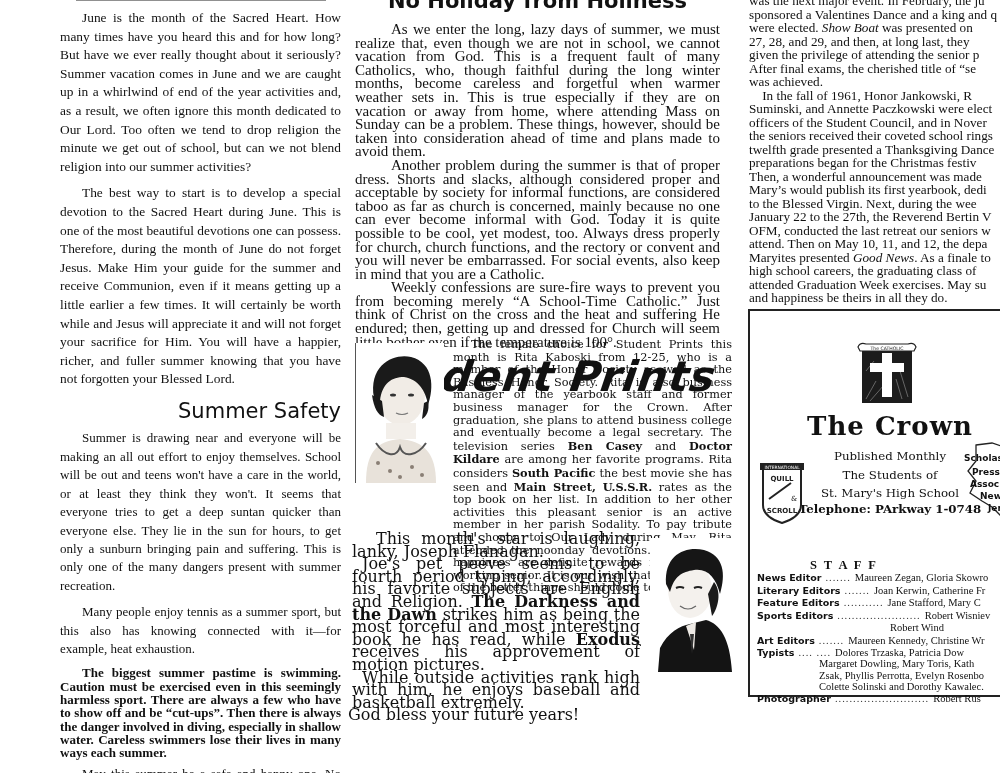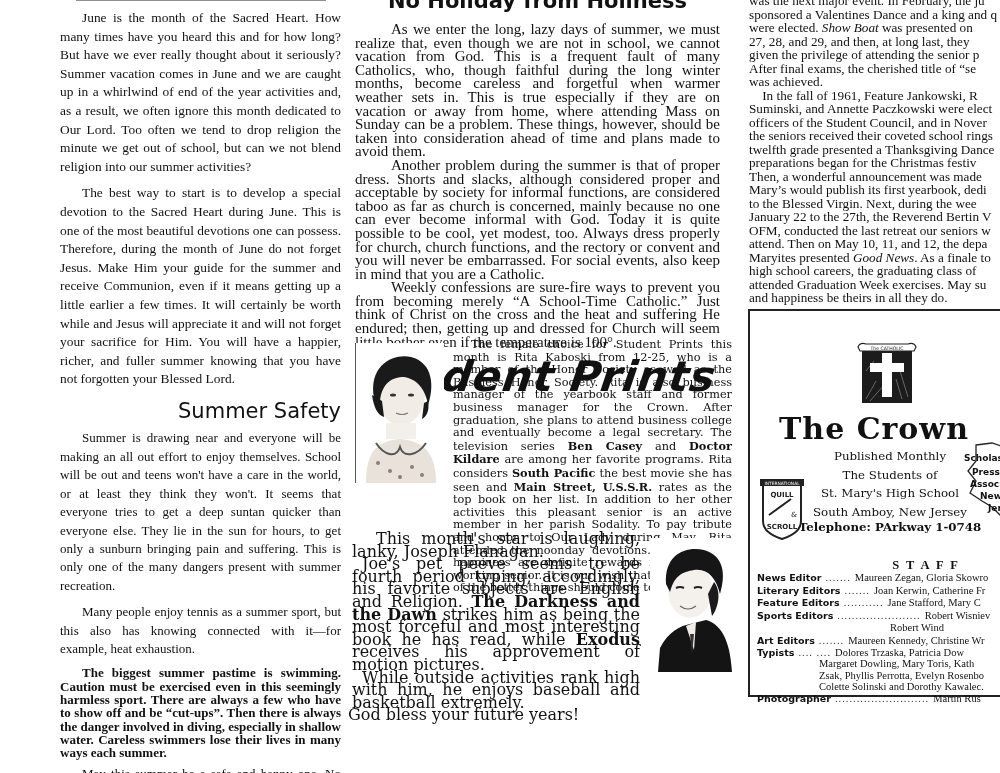--- a/index.html
+++ b/index.html
@@ -110,21 +110,21 @@
 
 <div class="col" data-name="right-column" style="left:749px; top:0; width:260px; font-size:13.2px; line-height:13.5px; white-space:nowrap; overflow:hidden;">
   <div data-name="history-article" style="margin-top:-6px;">
     <div data-name="history-line"><span>was the next major event.  In February, the ju</span></div>
     <div data-name="history-line"><span>sponsored a Valentines Dance and a king and q</span></div>
     <div data-name="history-line"><span>were elected.  </span><i data-name="show-title">Show Boat</i><span> was presented on</span></div>
     <div data-name="history-line"><span>27, 28, and 29, and then, at long last, they</span></div>
     <div data-name="history-line"><span>given the privilege of attending the senior p</span></div>
     <div data-name="history-line"><span>After final exams, the cherished title of “se</span></div>
     <div data-name="history-line"><span>was achieved.</span></div>
-    <div data-name="history-line"><span> In the fall of 1961, Feature Jankowski, R</span></div>
+    <div data-name="history-line"><span> In the fall of 1961, Honor Jankowski, R</span></div>
     <div data-name="history-line"><span>Suminski, and Annette Paczkowski were elect</span></div>
     <div data-name="history-line"><span>officers of the Student Council, and in Nover</span></div>
     <div data-name="history-line"><span>the seniors received their coveted school rings</span></div>
     <div data-name="history-line"><span>twelfth grade presented a Thanksgiving Dance</span></div>
     <div data-name="history-line"><span>preparations began for the Christmas festiv</span></div>
     <div data-name="history-line"><span>Then, a wonderful announcement was made</span></div>
     <div data-name="history-line"><span>Mary’s would publish its first yearbook, dedi</span></div>
     <div data-name="history-line"><span>to the Blessed Virgin.  Next, during the wee</span></div>
     <div data-name="history-line"><span>January 22 to the 27th, the Reverend Bertin V</span></div>
     <div data-name="history-line"><span>OFM, conducted the last retreat our seniors w</span></div>
@@ -143,30 +143,29 @@
       <rect x="6" y="8" width="50" height="54" fill="#1c1c1c"></rect>
       <g stroke="#666" stroke-width="1">
           <path d="M10 58 L20 40 M14 60 L28 44 M46 58 L40 38 M52 56 L44 30 M10 30 L18 20"></path>
         </g>
       <rect x="26" y="12" width="10" height="44" fill="#ffffff"></rect>
       <rect x="14" y="22" width="34" height="9" fill="#ffffff"></rect>
       <path d="M2 6 Q4 1 10 3 L52 3 Q58 1 60 6 L58 10 L4 10 Z" fill="#fff" stroke="#222" stroke-width="1.2"></path>
       <text x="31" y="8.6" font-size="4.6" text-anchor="middle" fill="#222" font-family="DejaVu Sans, sans-serif">The CATHOLIC</text>
     </svg>
   </div>
-  <div class="gothic" data-name="masthead-title" style="position:absolute; left:24px; top:100px; width:200px; font-family:'DejaVu Serif','Liberation Serif',serif; font-size:30px;">The Crown</div>
+  <div class="gothic" data-name="masthead-title" style="position:absolute; left:40px; top:100px; width:200px; font-family:'DejaVu Serif','Liberation Serif',serif; font-size:26px;">The Crown</div>
   <div class="mono" data-name="masthead-info" style="position:absolute; left:40px; top:136px; width:200px; text-align:center; font-size:11.8px; line-height:18.6px;">
     <div>Published Monthly</div>
     <div>The Students of</div>
     <div>St. Mary's High School</div>
-    <div>South Amboy, New Jersey</div>
     <div data-name="telephone" style="font-weight:bold; line-height:12px;">Telephone: PArkway 1-0748</div>
   </div>
 
-  <div data-name="quill-and-scroll-badge" style="position:absolute; left:9px; top:164px; width:46px; height:66px;">
+  <div data-name="quill-and-scroll-badge" style="position:absolute; left:9px; top:148px; width:46px; height:66px;">
     <svg width="46" height="66" viewBox="0 0 46 66" data-name="quill-scroll-icon">
       <path d="M4 8 L42 8 L42 46 Q42 58 23 64 Q4 58 4 46 Z" fill="#fff" stroke="#222" stroke-width="2"></path>
       <rect x="1" y="4" width="44" height="7" fill="#222"></rect>
       <text x="23" y="9.6" font-size="4.4" text-anchor="middle" fill="#fff" font-family="DejaVu Sans, sans-serif">INTERNATIONAL</text>
       <text x="23" y="22" font-size="7" text-anchor="middle" fill="#222" font-family="DejaVu Sans, sans-serif" font-weight="bold">QUILL</text>
       <path d="M10 40 L32 24" stroke="#222" stroke-width="2"></path>
       <text x="32" y="42" font-size="7" fill="#222" font-family="DejaVu Serif, serif">&amp;</text>
       <text x="23" y="54" font-size="7" text-anchor="middle" fill="#222" font-family="DejaVu Sans, sans-serif" font-weight="bold">SCROLL</text>
     </svg>
   </div>
@@ -177,21 +176,21 @@
       <g font-family="DejaVu Sans, sans-serif" font-weight="bold" font-size="9" fill="#111">
         <text x="2" y="20">Scholast</text>
         <text x="10" y="34">Press &amp;</text>
         <text x="8" y="46">Associ</text>
         <text x="18" y="58">New J</text>
         <text x="26" y="70">Jer</text>
       </g>
     </svg>
   </div>
 
-  <div data-name="staff-heading" style="position:absolute; left:60px; top:247px; width:150px; text-align:right; font-weight:bold; font-size:12.5px; letter-spacing:2px;">S T A F F</div>
+  <div data-name="staff-heading" style="position:absolute; left:60px; top:247px; width:150px; text-align:left; font-weight:bold; font-size:12.5px; letter-spacing:2px;">S T A F F</div>
   <div data-name="staff-list" style="position:absolute; left:7px; top:261px; width:260px; white-space:nowrap;">
     <div class="staff-row" data-name="staff-row">
         <span class="staff-role">News Editor</span>
         <span class="dots">.......</span>
         <span>Maureen Zegan, Gloria Skowro</span>
       </div>
     <div class="staff-row" data-name="staff-row">
         <span class="staff-role">Literary Editors</span>
         <span class="dots">.......</span>
         <span>Joan Kerwin, Catherine Fr</span>
@@ -224,16 +223,16 @@
       </div>
     <div class="staff-row" data-name="staff-row" style="padding-left:62px; line-height:11.4px;">
         <span>Zsak, Phyllis Perrotta, Evelyn Rosenbo</span>
       </div>
     <div class="staff-row" data-name="staff-row" style="padding-left:62px; line-height:11.4px;">
         <span>Colette Solinski and Dorothy Kawalec.</span>
       </div>
     <div class="staff-row" data-name="staff-row">
         <span class="staff-role">Photographer</span>
         <span class="dots">..........................</span>
-        <span>Martin Rus</span>
+        <span>Robert Rus</span>
       </div>
   </div>
 </div>
 
 </body></html>

